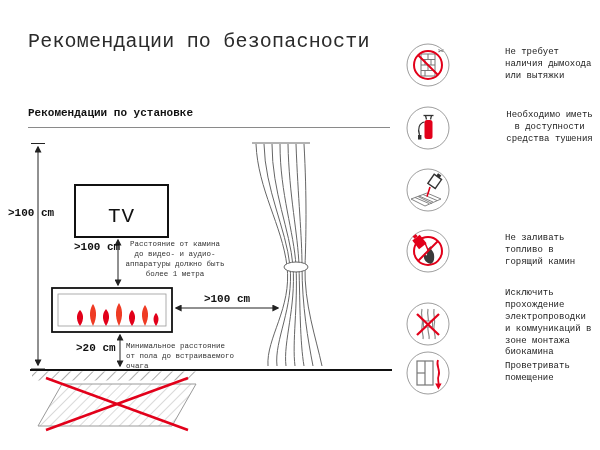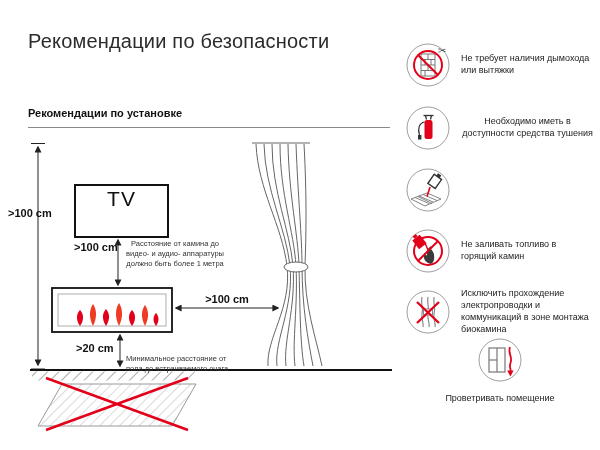--- a/index.html
+++ b/index.html
@@ -1,29 +1,29 @@
 <!DOCTYPE html>
 <html><head>
 <meta charset="utf-8">
 <style>
   html,body{margin:0;padding:0;background:#fff;}
   .page{position:relative;width:600px;height:450px;background:#ffffff;overflow:hidden;
-        font-family:Liberation Sans, sans-serif;color:#222;}
+        font-family:Liberation Mono, monospace;color:#222;}
   .title{position:absolute;left:28px;top:30px;font-size:20px;font-weight:400;color:#2b2b2b;letter-spacing:.2px;}
   .section-title{position:absolute;left:28px;top:107px;font-size:11px;font-weight:bold;color:#111;}
   .section-rule{position:absolute;left:28px;top:127px;width:362px;height:1px;background:#8a8a8a;}
   .diagram{position:absolute;left:0;top:0;width:600px;height:450px;}
   .diagram svg{position:absolute;left:0;top:0;}
   .dim-label{position:absolute;font-size:11px;font-weight:bold;color:#111;white-space:nowrap;}
   .note{position:absolute;font-size:7.5px;color:#333;line-height:1.35;}
-  .tv-box-label{position:absolute;left:75px;top:173px;width:93px;height:52px;display:flex;
+  .tv-box-label{position:absolute;left:75px;top:190px;width:93px;height:52px;display:flex;
         align-items:center;justify-content:center;font-size:21px;letter-spacing:1px;color:#111;border-radius:17px;}
   .safety-item{position:absolute;left:406px;width:188px;display:flex;align-items:center;gap:11px;min-height:44px;}
   .icon-wrap{flex:0 0 44px;width:44px;height:44px;}
-  .safety-text{font-size:9px;line-height:1.32;color:#222;}
+  .safety-text{font-size:9px;line-height:1.32;color:#222;margin-left:44px;}
 </style>
 </head>
 <body>
 
 <div class="page">
 
   <div class="title">Рекомендации по безопасности</div>
   <div class="section-title">Рекомендации по установке</div>
   <div class="section-rule"></div>
 
@@ -90,21 +90,21 @@
         <line x1="188" y1="378" x2="46" y2="430" stroke="#e2001a" stroke-width="2.5"></line>
       </g>
     </svg>
 
     <div class="dim-label" style="left:8px;top:207px;">&gt;100 cm</div>
     <div class="tv-box-label">TV</div>
     <div class="dim-label" style="left:74px;top:241px;">&gt;100 cm</div>
     <div class="note" style="left:125px;top:239px;width:100px;text-align:center;">Расстояние от камина до видео- и аудио- аппаратуры должно быть более 1 метра</div>
     <div class="dim-label" style="left:198px;top:293px;width:58px;text-align:center;">&gt;100 cm</div>
     <div class="dim-label" style="left:76px;top:342px;">&gt;20 cm</div>
-    <div class="note" style="left:126px;top:354px;width:112px;">Минимальное расстояние от пола до встраиваемого очага</div>
+    <div class="note" style="left:126px;top:341px;width:112px;">Минимальное расстояние от пола до встраиваемого очага</div>
   </div>
 
   <div class="safety-item" style="top:43px;">
     <span class="icon-wrap">
       <svg viewBox="0 0 44 44" width="44" height="44">
         <circle cx="22" cy="22" r="21" fill="none" stroke="#9e9e9e"></circle>
         <g stroke="#777" fill="none" stroke-width="1">
           <rect x="15" y="11" width="14" height="22"></rect>
           <line x1="15" y1="16.5" x2="29" y2="16.5"></line>
             <line x1="15" y1="22" x2="29" y2="22"></line>
@@ -191,21 +191,21 @@
         <path d="M19,14 C20,16.5 21,18.5 22,21" stroke="#e2001a" stroke-width="1.5" fill="none"></path>
         <g stroke="#e2001a" stroke-width="2" fill="none">
           <circle cx="22" cy="22" r="14"></circle>
           <line x1="12" y1="32" x2="32" y2="12"></line>
         </g>
       </svg>
     </span>
     <span class="safety-text">Не заливать топливо в горящий камин</span>
   </div>
 
-  <div class="safety-item" style="top:338px;flex-direction:column;">
+  <div class="safety-item" style="top:351px;">
     <span class="icon-wrap">
       <svg viewBox="0 0 44 44" width="44" height="44">
         <circle cx="22" cy="22" r="21" fill="none" stroke="#9e9e9e"></circle>
         <g stroke="#777" stroke-width="1.2" fill="none">
           <rect x="11" y="10" width="16" height="24"></rect>
           <line x1="19" y1="10" x2="19" y2="34"></line>
           <line x1="11" y1="22" x2="19" y2="22"></line>
         </g>
         <path d="M32,9 C29.5,15 35,19 32.5,25 C31,28.5 33,31 32.5,33" stroke="#e2001a" stroke-width="1.8" fill="none"></path>
         <polygon points="29.2,32.5 35.6,32.5 32.4,38.5" fill="#e2001a"></polygon>

